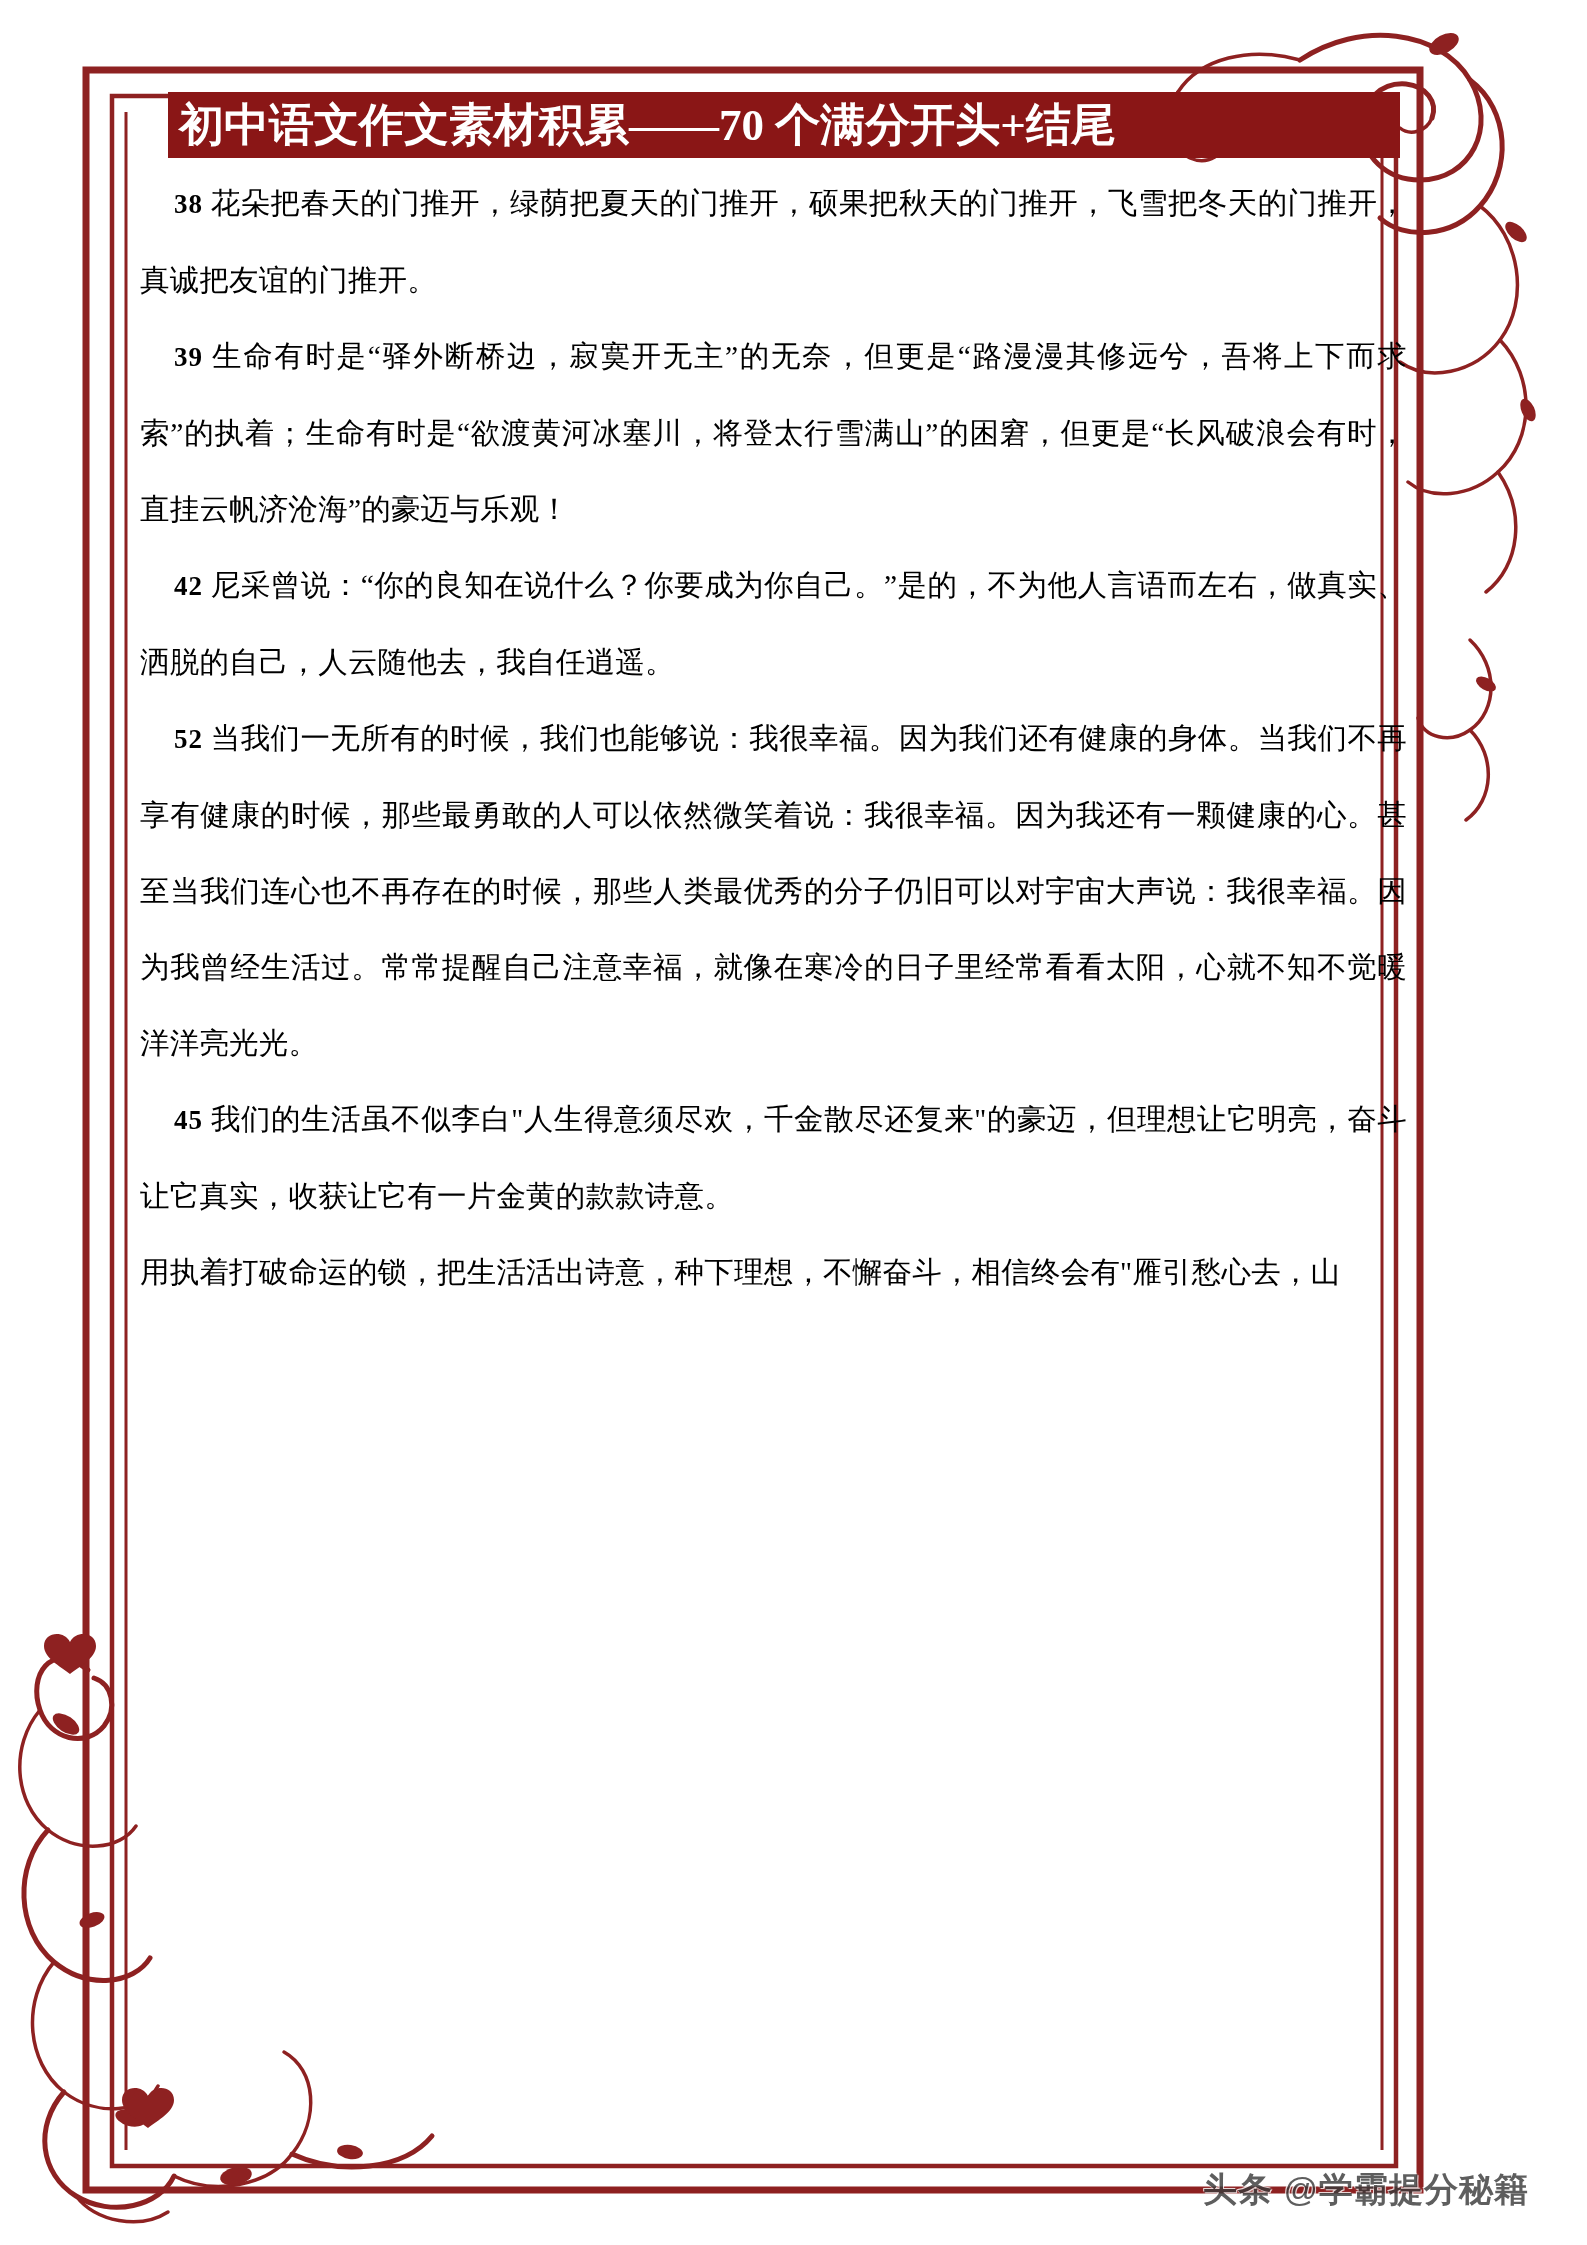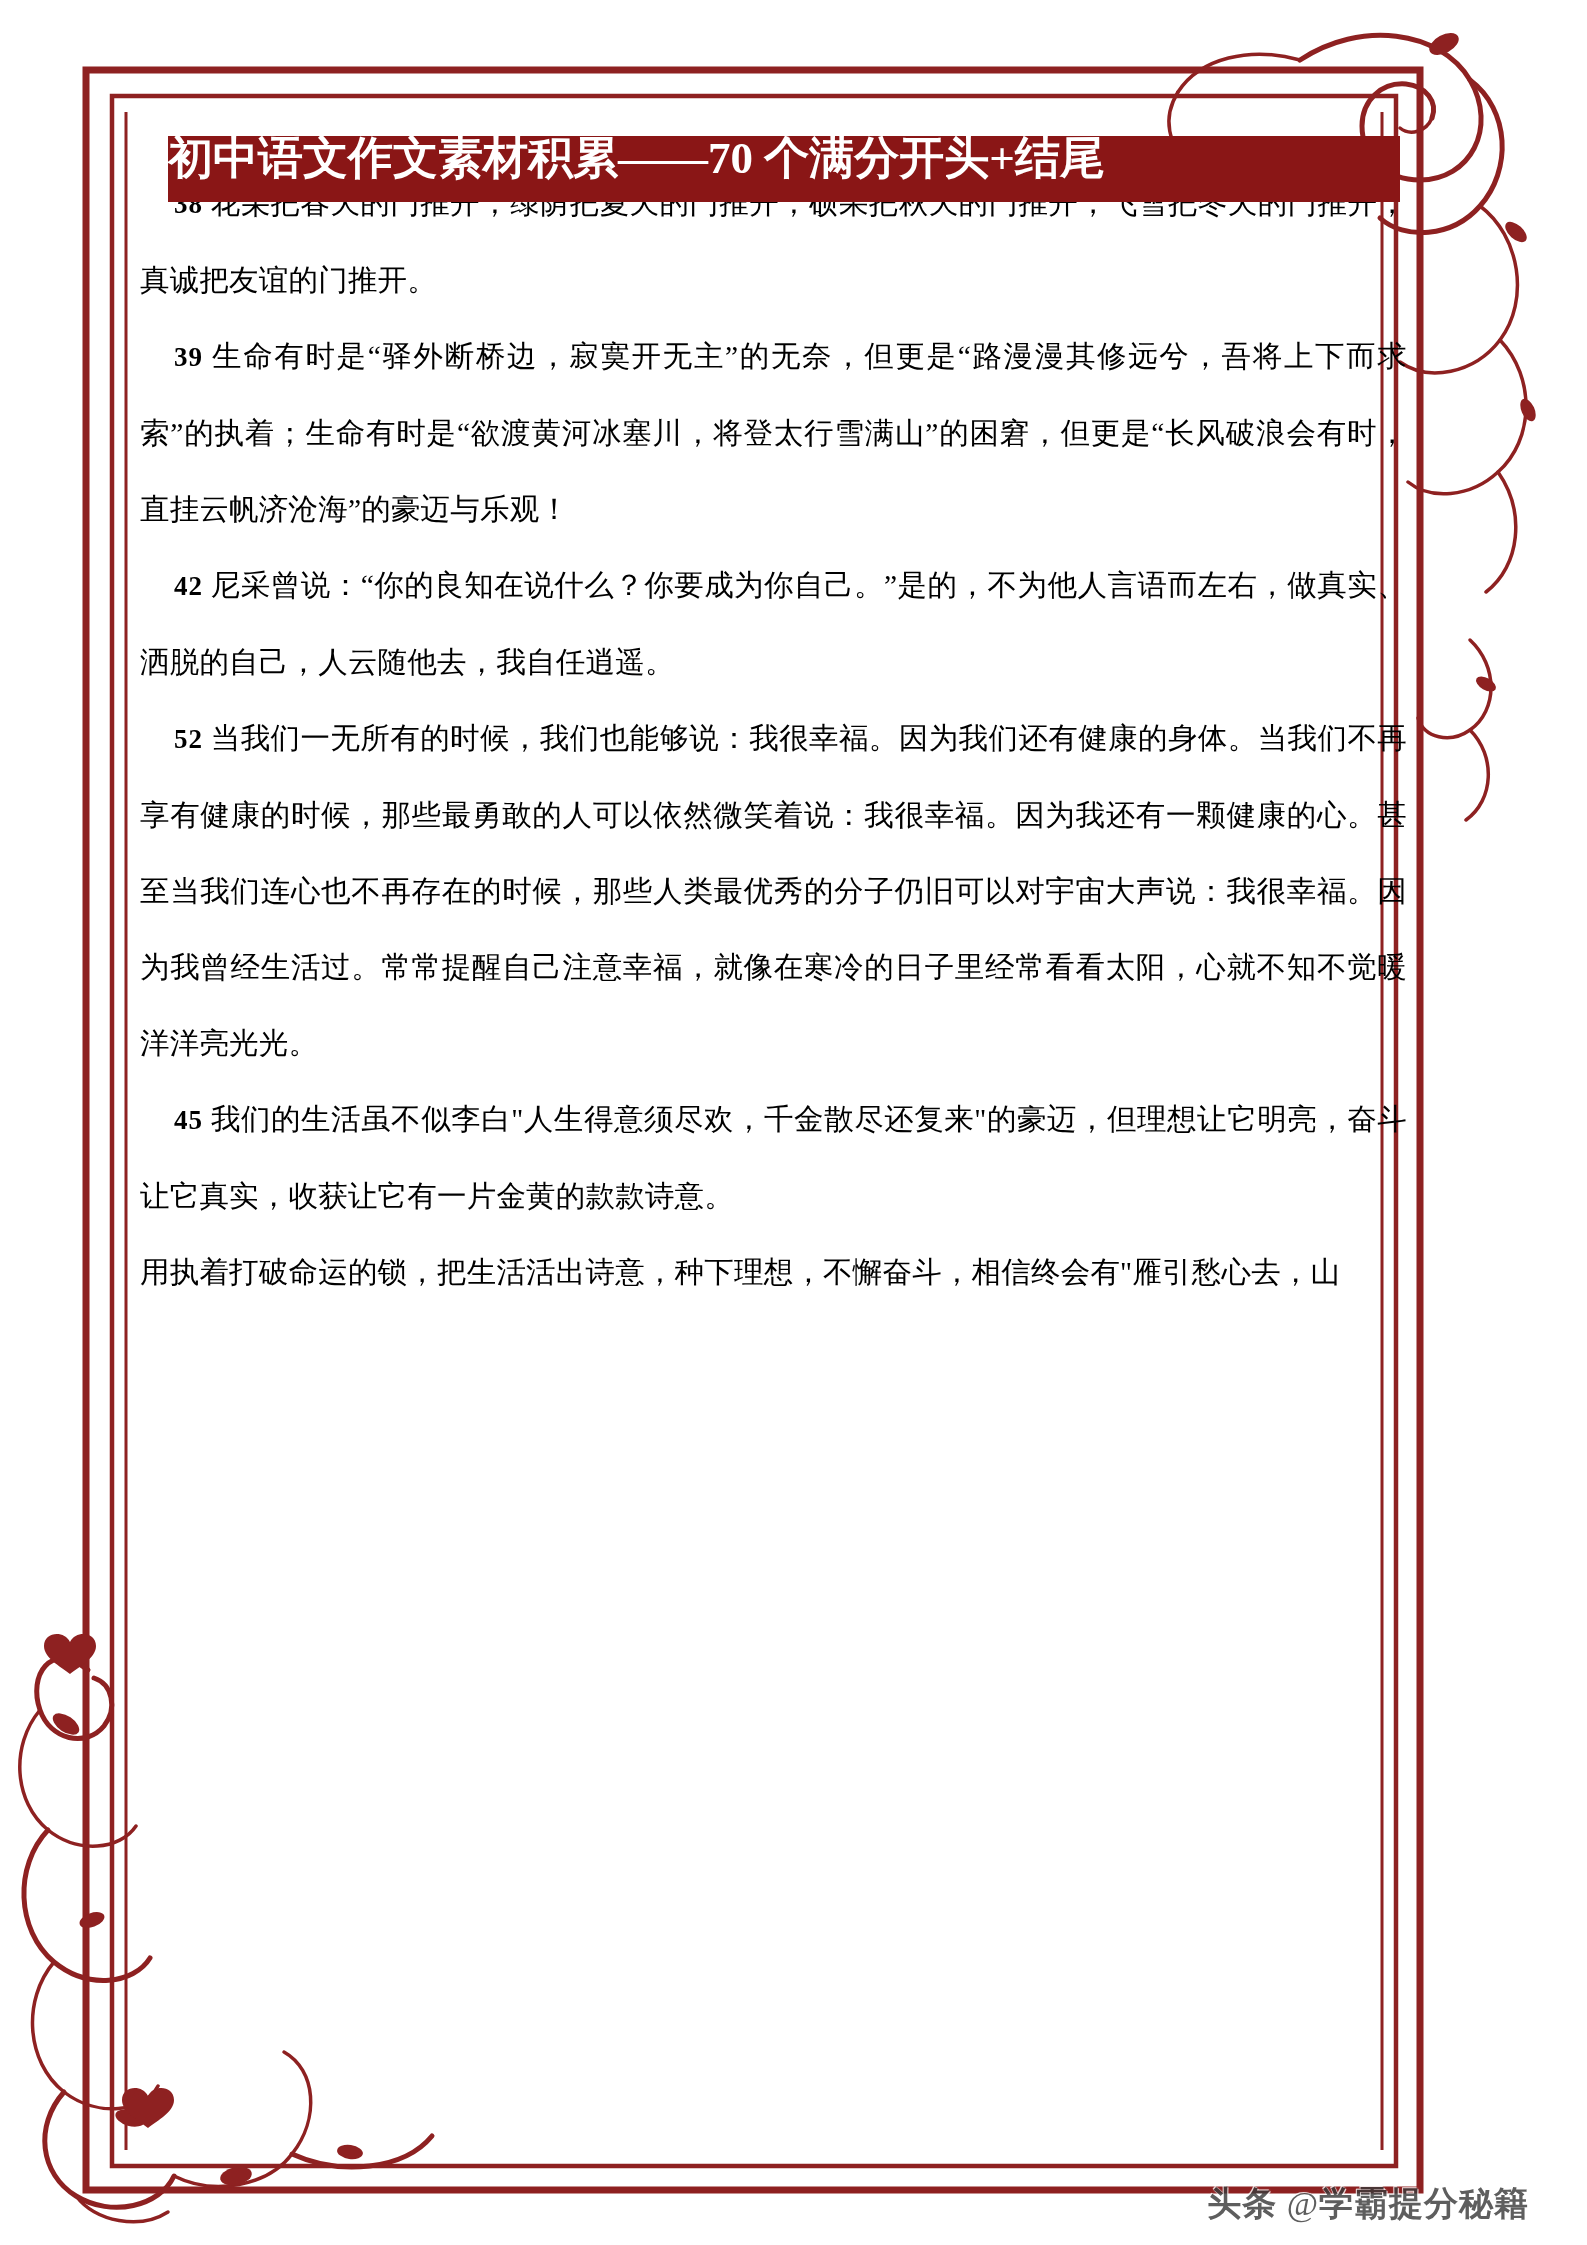--- a/index.html
+++ b/index.html
@@ -32,25 +32,24 @@
 
   
   .title-banner {
     position: absolute;
     left: 168px;
     top: 92px;
     width: 1232px;
     height: 66px;
     background: #8a1616;
     display: flex;
-    align-items: flex-start;
+    align-items: center;
     box-sizing: border-box;
-    padding-left: 0;
+    padding-left: 11px;
     z-index: 6;
-    margin-top: 44px;
   }
   .title-text {
     color: #ffffff;
     font-family: "Liberation Serif", "DejaVu Serif", serif;
     font-weight: bold;
     font-size: 45px;
     line-height: 1;
     letter-spacing: 0px;
     white-space: nowrap;
   }
@@ -81,22 +80,22 @@
     letter-spacing: 1px;
   }
   .para.noindent {
     text-indent: 0;
   }
 
   
   .watermark {
     position: absolute;
     right: 58px;
-    bottom: 18px;
-    font-family: Liberation Serif, serif;
+    bottom: 32px;
+    font-family: Liberation Sans, sans-serif;
     font-size: 34px;
     font-weight: bold;
     color: #3b3b3b;
     opacity: 0.82;
     letter-spacing: 1px;
     white-space: nowrap;
     z-index: 8;
     text-shadow: 0 0 2px #ffffff, 1px 1px 0 #ffffff, -1px -1px 0 #ffffff;
   }
   .watermark .at {

